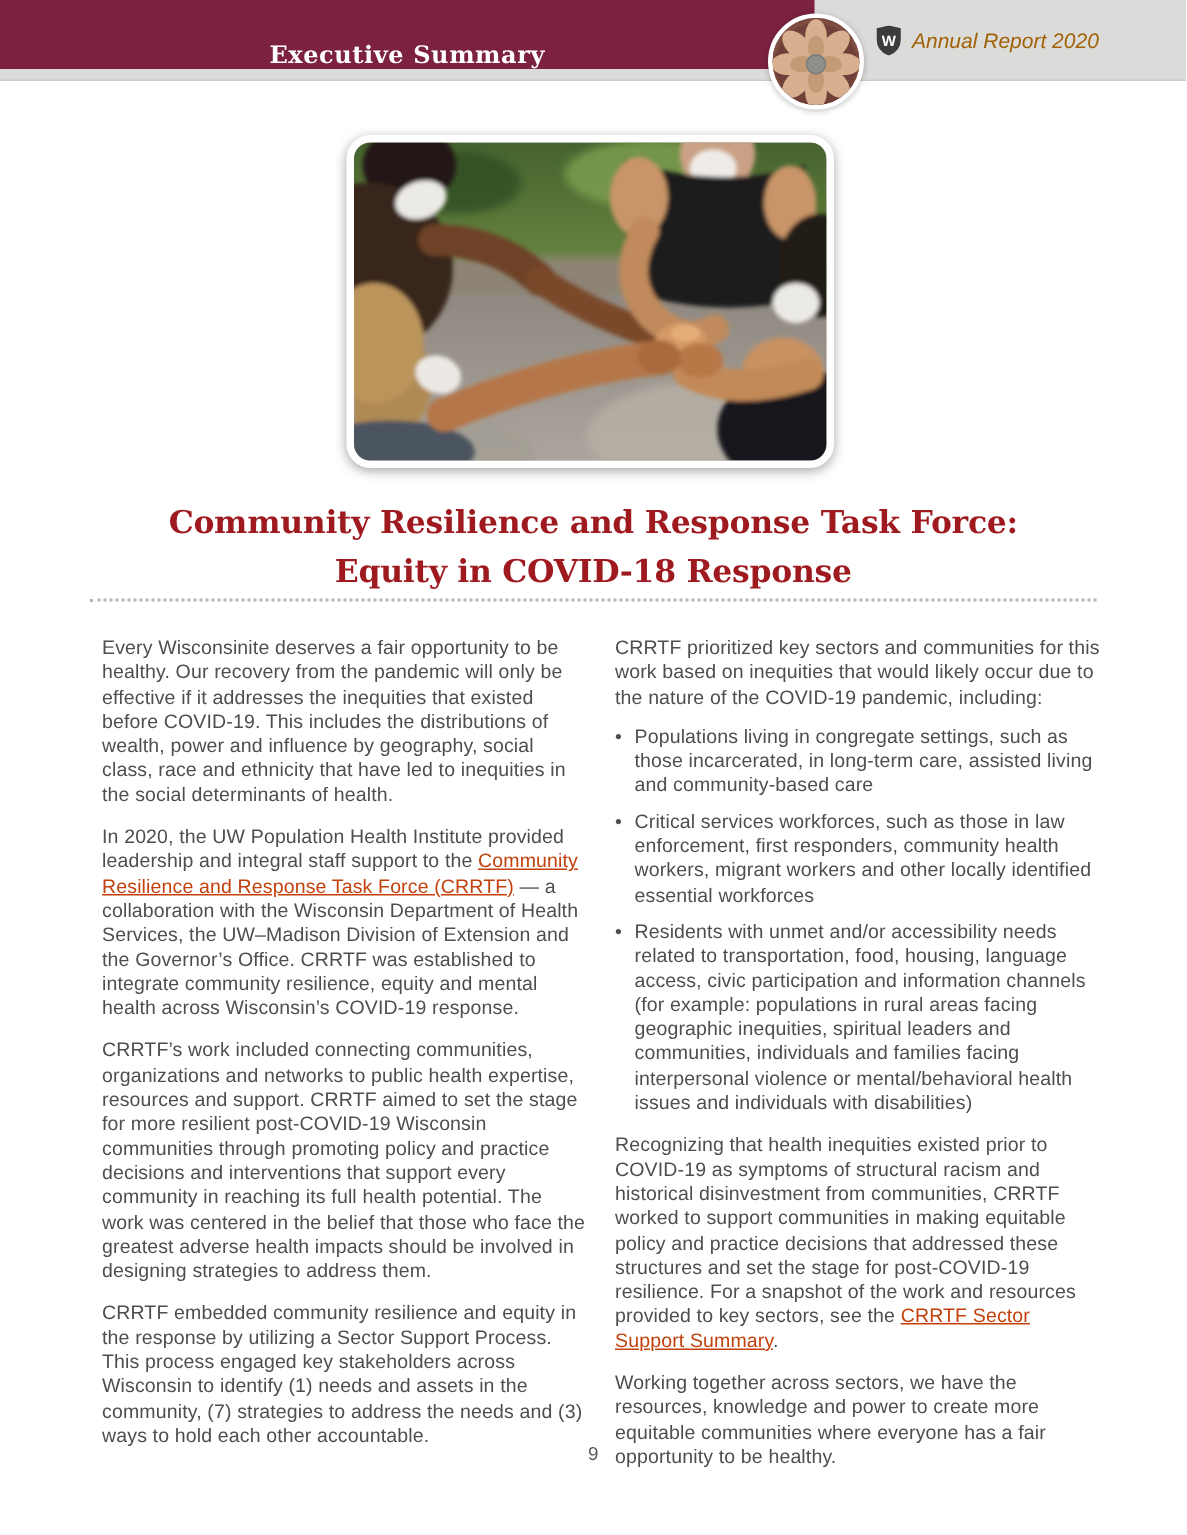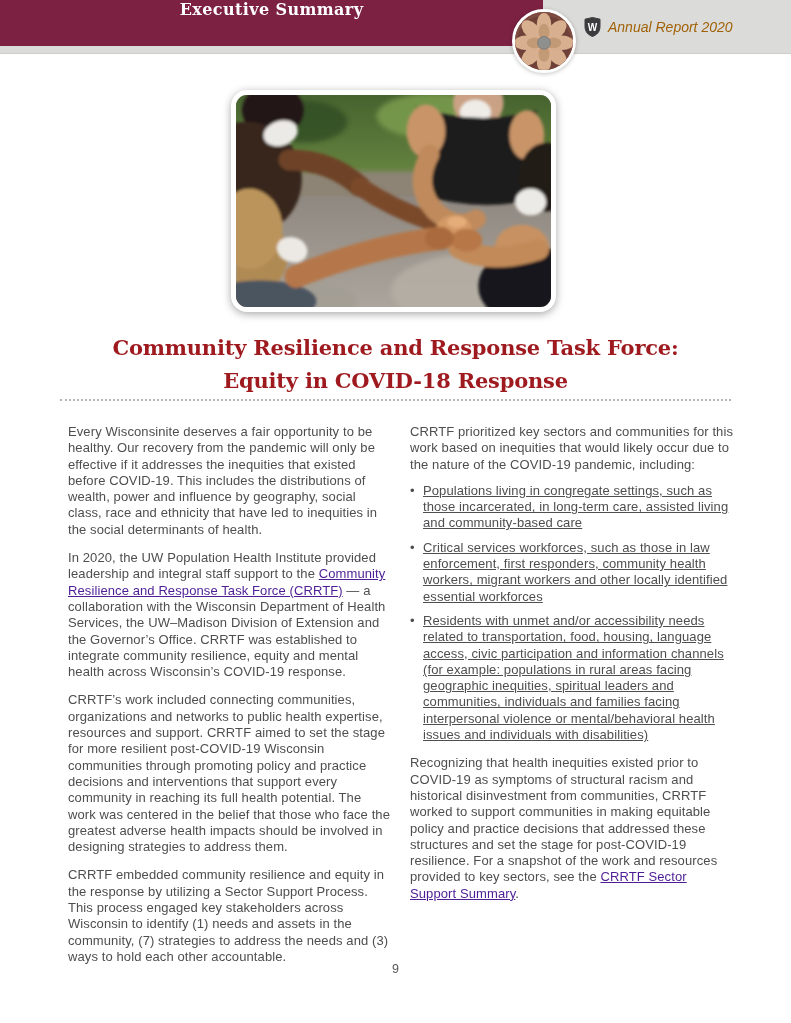--- a/index.html
+++ b/index.html
@@ -4,21 +4,21 @@
 <style>
   * { margin:0; padding:0; box-sizing:border-box; }
   html,body { background:#ffffff; }
   body { font-family:"Liberation Sans", sans-serif; }
   .page { position:relative; width:791px; height:1023px; background:#ffffff; overflow:hidden; }
 
   
   .header-gray { position:absolute; top:0; left:0; width:791px; height:54px;
                  background:#dbdbda; border-bottom:1px solid #cdcdcc; }
   .header-maroon { position:absolute; top:0; left:0; width:543px; height:46px;
-                   background:#7c2142; display:flex; align-items:flex-start; justify-content:center; }
+                   background:#7c2142; display:flex; align-items:flex-end; justify-content:center; }
   .header-section-label { color:#ffffff; font-family:"DejaVu Serif", serif; font-weight:bold;
                           font-size:16px; letter-spacing:0.4px; }
   .header-avatar { position:absolute; left:512px; top:9px; width:64px; height:64px;
                    border-radius:50%; border:3px solid #ffffff; overflow:hidden;
                    box-shadow:0 1px 4px rgba(0,0,0,.25); z-index:3; background:#7d4b40; }
   .report-badge { position:absolute; left:584px; top:0; height:54px;
                   display:flex; align-items:center; gap:7px; }
   .report-label { font-size:14px; color:#a16207;font-style:italic; }
 
   
@@ -33,23 +33,23 @@
                    font-size:21px; line-height:33px; color:#9e1a1f; letter-spacing:-0.2px; }
 
   .dotted-rule { position:absolute; top:399px; left:60px; width:671px; height:0;
                  border-top:2px dotted #b3b3b2; }
 
   
   .content { position:absolute; top:412px; left:68px; width:666px;
              display:flex; gap:18px; }
   .col { width:324px; font-size:13px; line-height:16.3px; color:#4e4e50; letter-spacing:0.1px; }
   .col p { margin-bottom:10px;margin-top:12px; }
-  .body-link { color:#4c1d95; }
+  .body-link { color:#c2410c; }
   ul.bullets { list-style:none; margin:2px 0 10px 0; }
-  ul.bullets li { position:relative; padding-left:13px; margin-bottom:8px;text-decoration:underline; }
+  ul.bullets li { position:relative; padding-left:13px; margin-bottom:8px; }
   ul.bullets li::before { content:"\2022"; position:absolute; left:0; top:0; color:#4e4e50; }
 
   
   .page-number { position:absolute; top:962px; left:0; width:791px; text-align:center;
                  font-size:12.5px; color:#59595b; }
 </style>
 </head>
 <body>
 
 <div class="page">
@@ -174,18 +174,19 @@
       <p>CRRTF embedded community resilience and equity in the response by utilizing a Sector Support Process. This process engaged key stakeholders across Wisconsin to identify (1) needs and assets in the community, (7) strategies to address the needs and (3) ways to hold each other accountable.</p>
     </div>
     <div class="col">
       <p>CRRTF prioritized key sectors and communities for this work based on inequities that would likely occur due to the nature of the COVID-19 pandemic, including:</p>
       <ul class="bullets">
         <li>Populations living in congregate settings, such as those incarcerated, in long-term care, assisted living and community-based care</li>
         <li>Critical services workforces, such as those in law enforcement, first responders, community health workers, migrant workers and other locally identified essential workforces</li>
         <li>Residents with unmet and/or accessibility needs related to transportation, food, housing, language access, civic participation and information channels (for example: populations in rural areas facing geographic inequities, spiritual leaders and communities, individuals and families facing interpersonal violence or mental/behavioral health issues and individuals with disabilities)</li>
       </ul>
       <p><span>Recognizing that health inequities existed prior to COVID-19 as symptoms of structural racism and historical disinvestment from communities, CRRTF worked to support communities in making equitable policy and practice decisions that addressed these structures and set the stage for post-COVID-19 resilience. For a snapshot of the work and resources provided to key sectors, see the </span><a href="#" class="body-link">CRRTF Sector Support Summary</a><span>.</span></p>
+      <p>Working together across sectors, we have the resources, knowledge and power to create more equitable communities where everyone has a fair opportunity to be healthy.</p>
     </div>
   </div>
 
   <div class="page-number">9</div>
 
 </div>
 
 </body></html>

